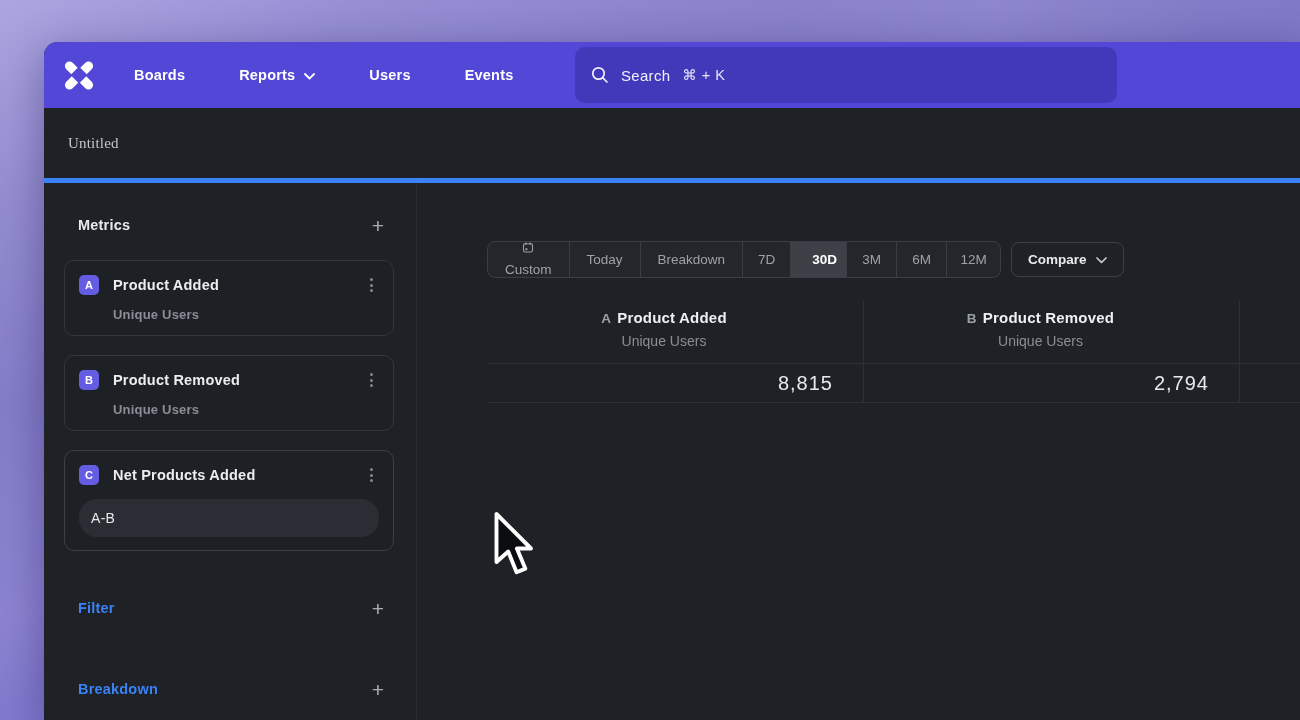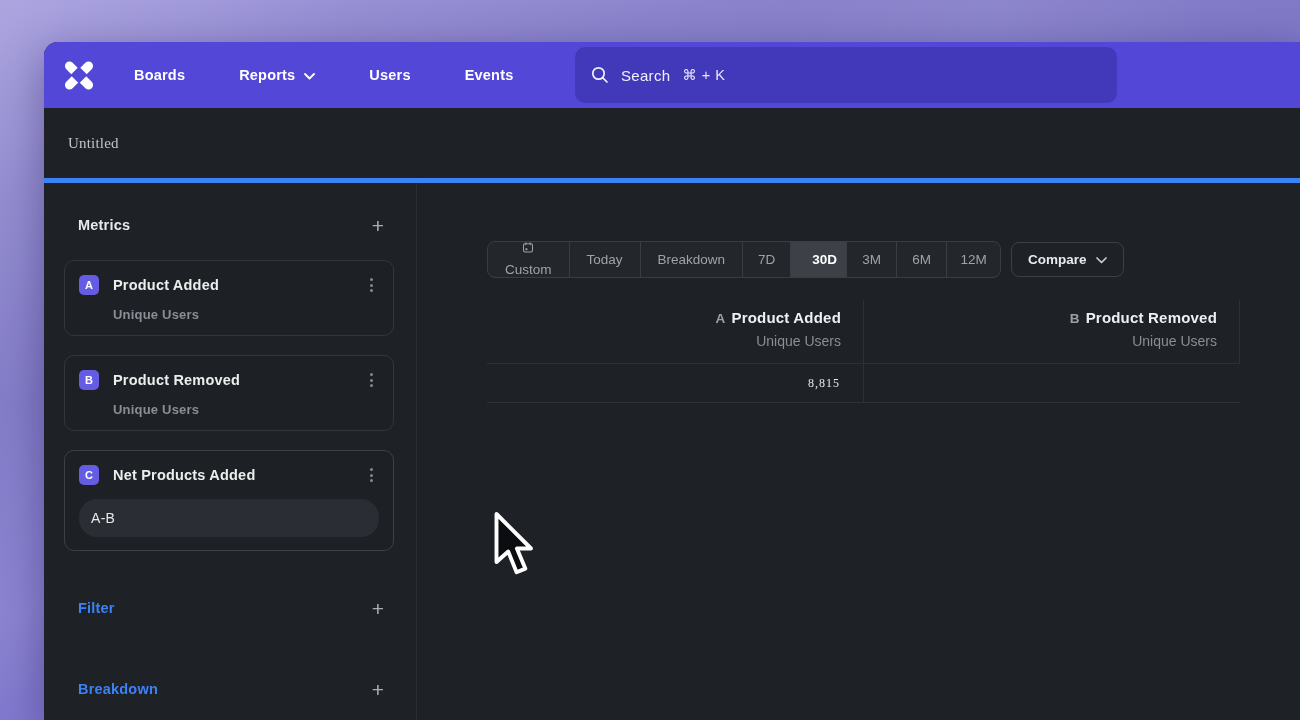--- a/index.html
+++ b/index.html
@@ -70,28 +70,28 @@
   .seg-btn:first-child{border-left:none;flex-direction:column;}
   .seg-btn.short{padding:0;}
   .seg-7d{width:48px;}.seg-30d{width:56px;}.seg-3m{width:50px;}.seg-6m{width:50px;}.seg-12m{width:54px;justify-content:center;}
   .seg-btn.active{background:#3d4147;color:#ffffff;font-weight:700;padding-left:12px;}
   .compare-btn{margin-left:10px;height:35px;border:1px solid #3c3f46;border-radius:8px;background:transparent;
     display:flex;align-items:center;gap:9px;padding:0 16px;color:#e9eaec;font-size:13.5px;font-weight:600;cursor:pointer;box-sizing:border-box;}
   .compare-btn svg{margin-top:1px;}
   
   .mtable{position:absolute;left:70px;top:117px;right:0;
     display:grid;grid-template-columns:377px 376px 1fr;grid-template-rows:63px 40px;}
-  .th{border-right:1px solid #2d3037;text-align:right;padding:9px 22px 0 0;box-sizing:border-box;}
+  .th{border-right:1px solid #2d3037;text-align:center;padding:9px 22px 0 0;box-sizing:border-box;}
   .th.empty,.td.empty{border-right:none;}
   .th-line1{font-size:15px;color:#eef0f1;font-weight:700;letter-spacing:.2px;}
   .th-line1 .prefix{color:#9aa0a6;font-weight:600;font-size:13.5px;margin-right:6px;}
   .th-line2{margin-top:7px;font-size:14px;color:#8b8e96;font-weight:500;}
   .td{border-right:1px solid #2d3037;border-top:1px solid #2d3037;border-bottom:1px solid #2d3037;
-    text-align:right;padding-right:23px;box-sizing:border-box;display:flex;align-items:center;justify-content:flex-end;
-    font-family:Liberation Serif, serif;font-size:12px;color:#e8e9eb;letter-spacing:1px;}
+    text-align:right;padding-right:30px;box-sizing:border-box;display:flex;align-items:center;justify-content:flex-end;
+    font-family:Liberation Sans, sans-serif;font-size:20px;color:#e8e9eb;letter-spacing:1px;}
   .td.empty{border-right:none;}
   
   .cursor{position:absolute;left:492px;top:510px;width:42px;height:68px;pointer-events:none;z-index:50;}
 </style>
 </head>
 <body>
 
 <div class="stage">
   <div class="window">
 
@@ -240,20 +240,21 @@
             <div class="th-line1"><span class="prefix">A</span><span>Product Added</span></div>
             <div class="th-line2">Unique Users</div>
           </div>
           <div class="th">
             <div class="th-line1"><span class="prefix">B</span><span>Product Removed</span></div>
             <div class="th-line2">Unique Users</div>
           </div>
           <div class="th empty"></div>
 
           <div class="td">8,815</div>
+          <div class="td">2,794</div>
           <div class="td empty"></div>
         </div>
 
       </div>
     </div>
   </div>
 
   <svg class="cursor" viewBox="0 0 14 22">
     <path d="M1.5 1 L1.5 17 L5.4 13.5 L8.2 20.4 L11.1 19.2 L8.3 12.5 L13 12.5 Z" fill="#0c0d10" stroke="#ffffff" stroke-width="1.3" stroke-linejoin="round"></path>
   </svg>

